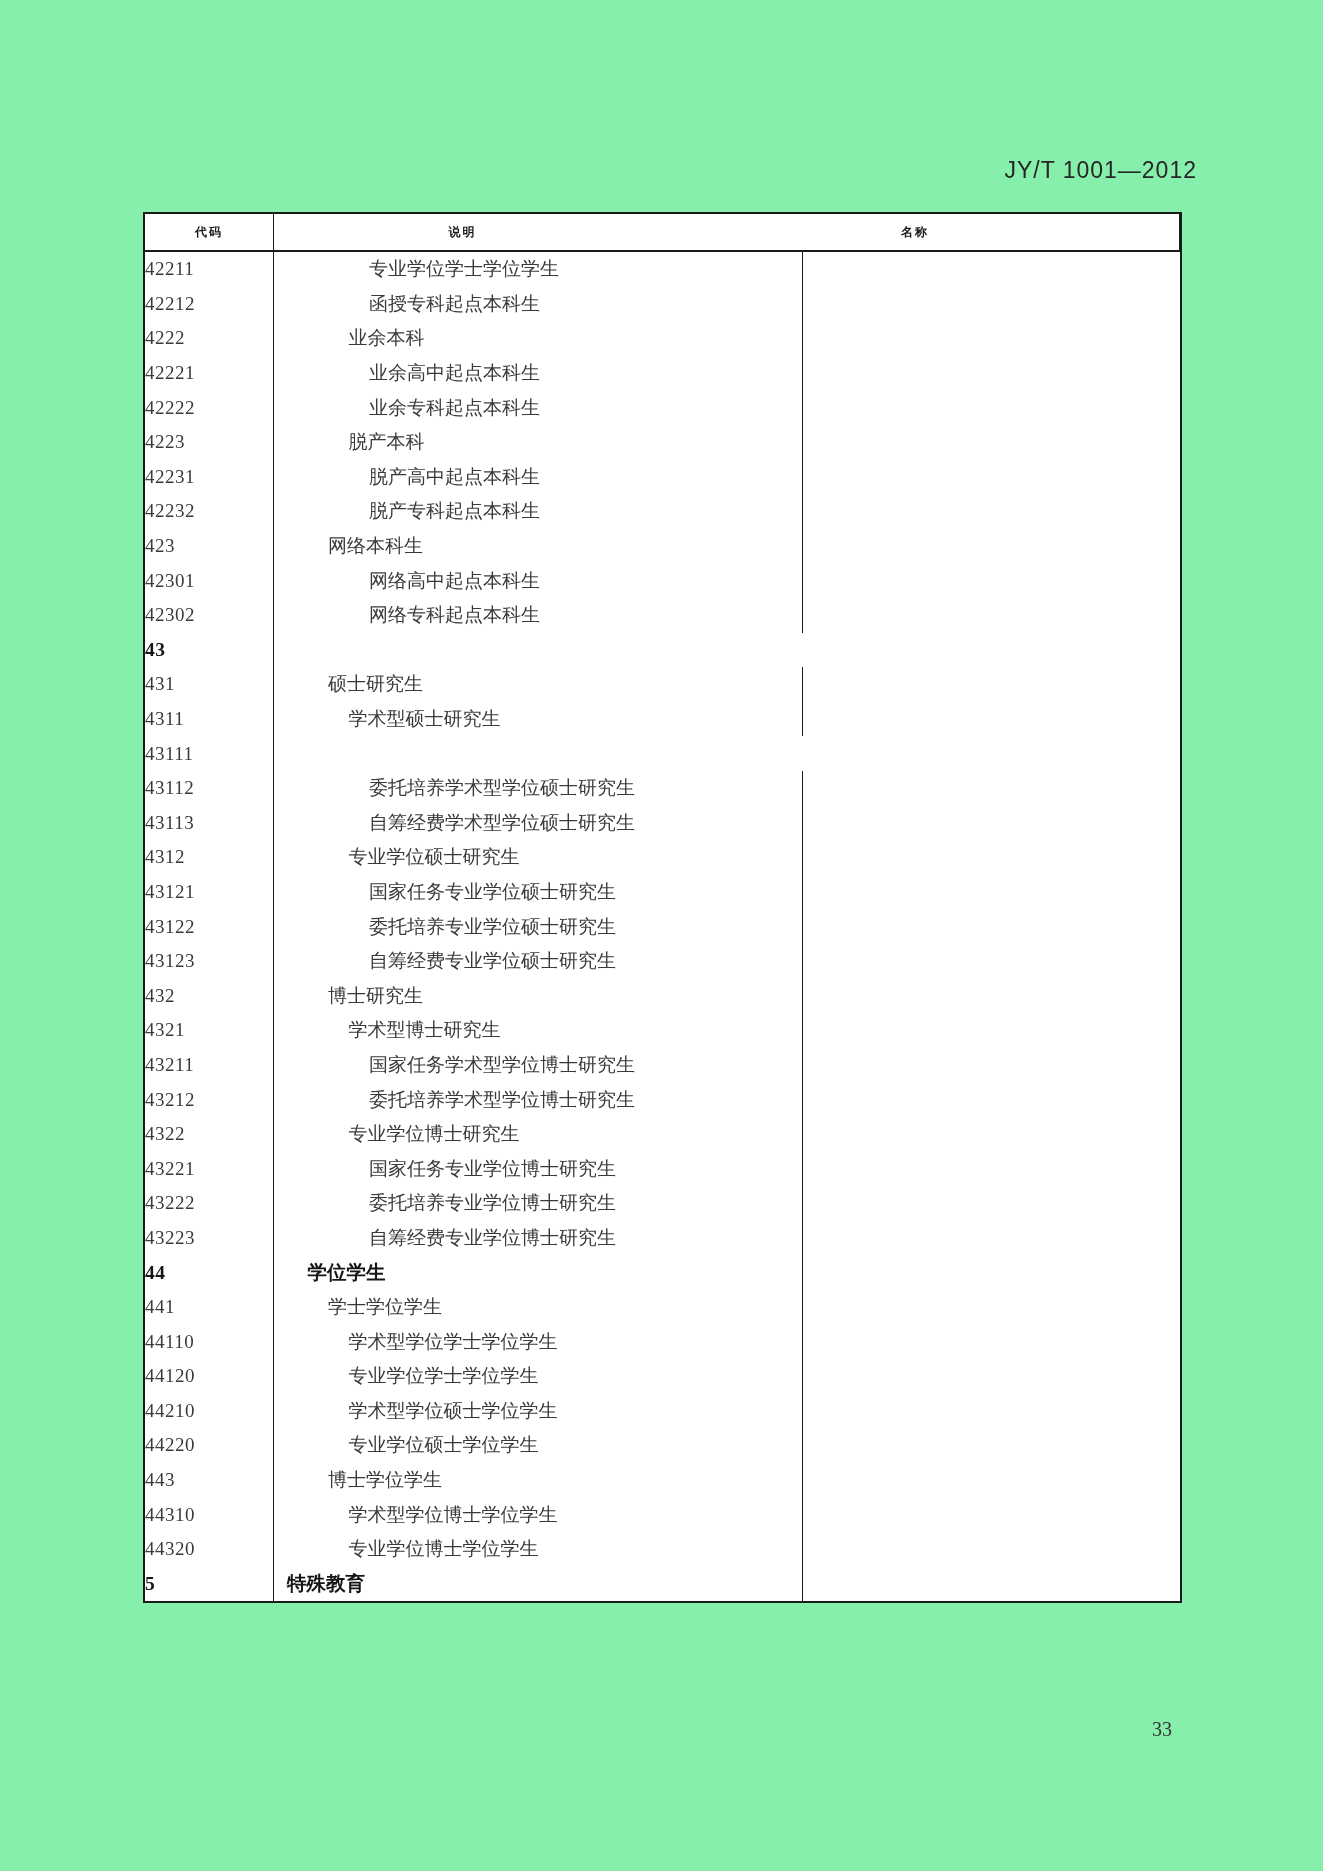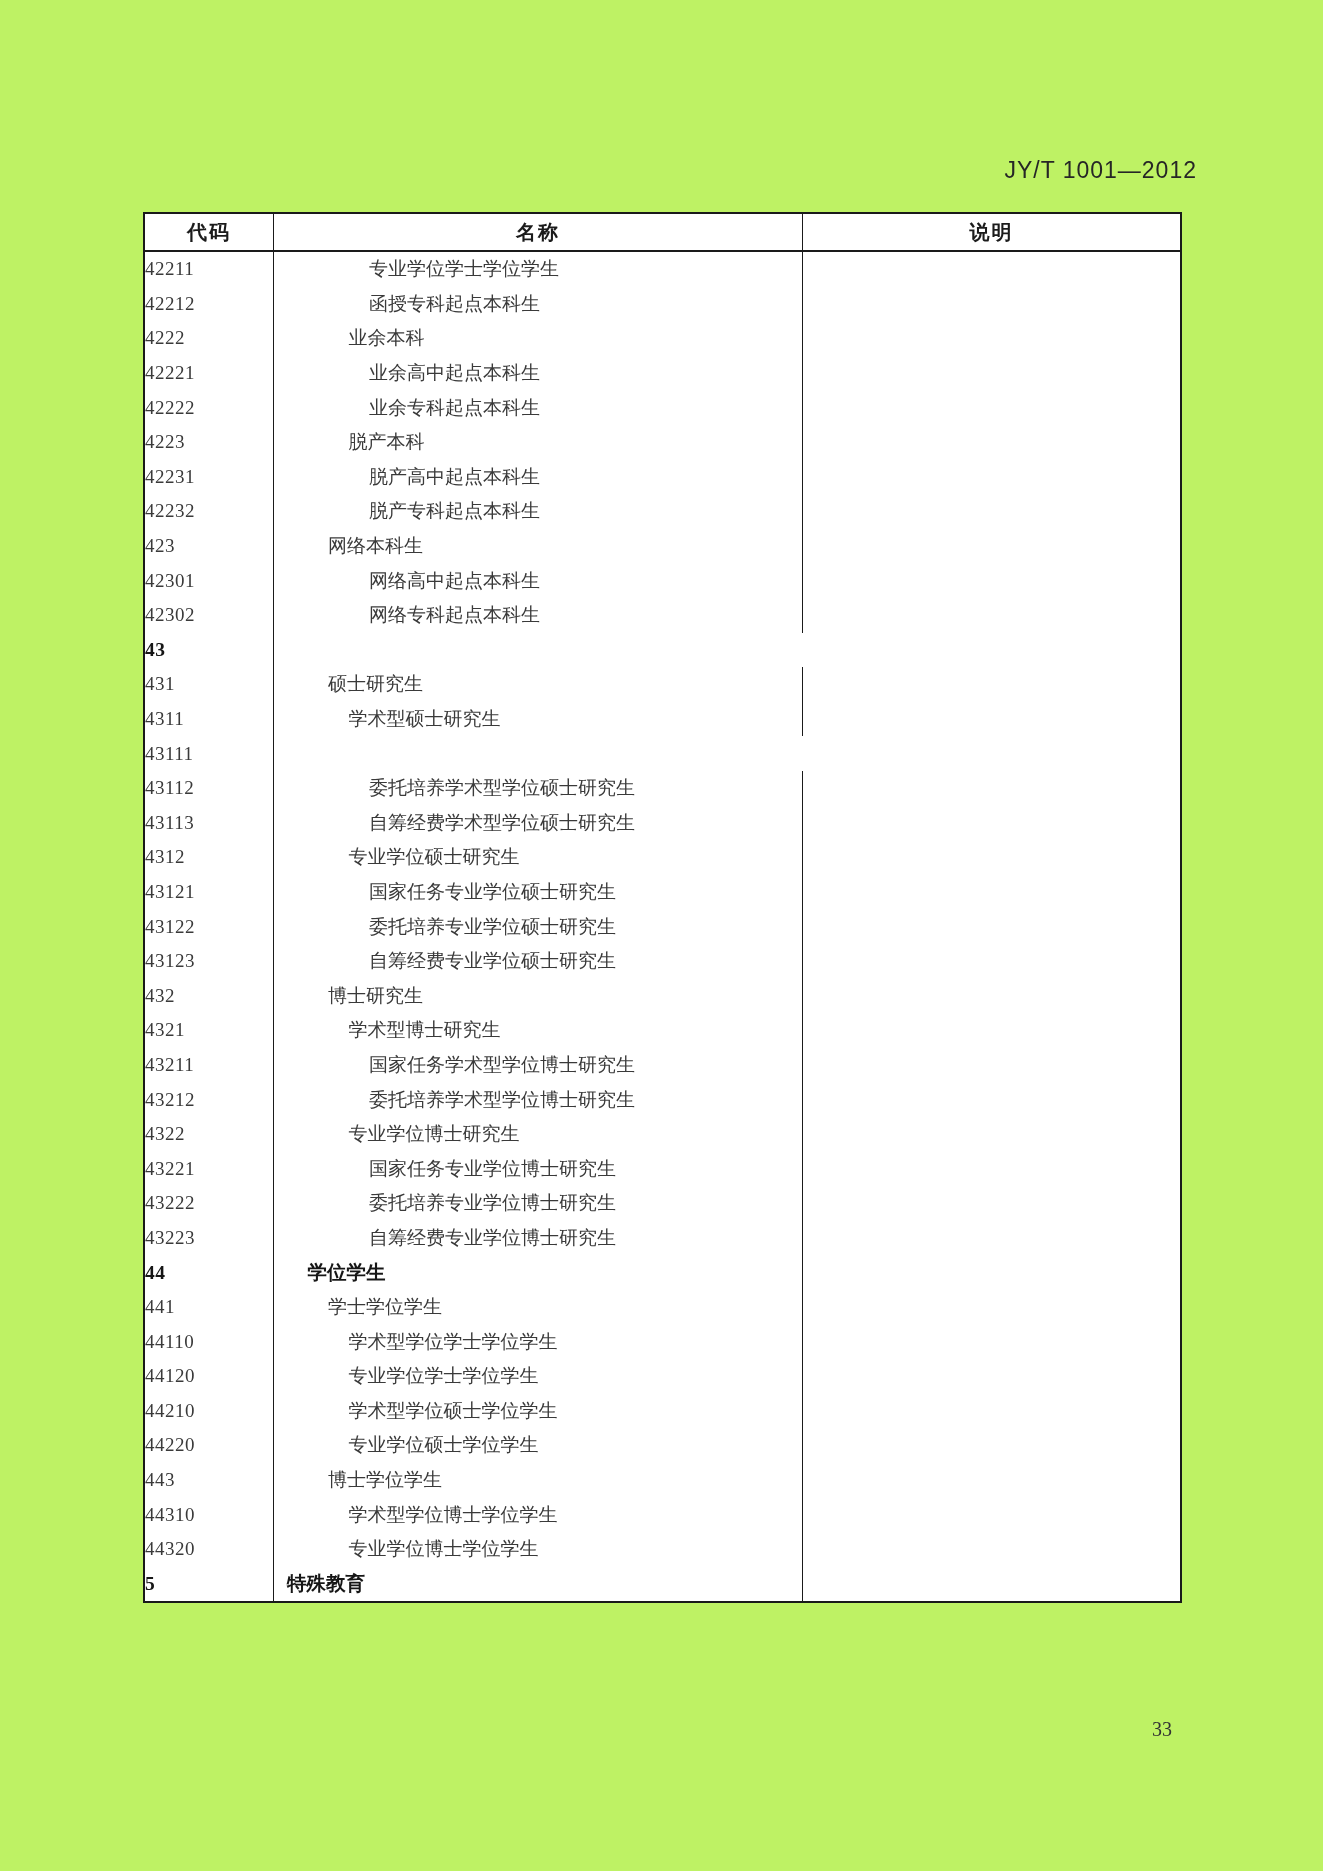--- a/index.html
+++ b/index.html
@@ -5,21 +5,21 @@
   html, body { margin: 0; padding: 0; }
   body {
     width: 1323px; height: 1871px;
     background: #ffffff;
     font-family: "Liberation Serif", serif;
     overflow: hidden;
   }
   .page {
     position: relative;
     width: 1323px; height: 1871px;
-    background: #bef264;
+    background: #86efac;
   }
   .doc-header {
     position: absolute;
     top: 157px;
     right: 126px;
     font-family: "Liberation Sans", sans-serif;
     font-size: 23px;
     letter-spacing: 1px;
     color: #262626;
     white-space: nowrap;
@@ -37,21 +37,21 @@
     display: flex;
     height: 36px;
     border-bottom: 2px solid #1a1a1a;
   }
   .th {
     box-sizing: border-box;
     display: flex;
     align-items: center;
     justify-content: center;
     font-weight: bold;
-    font-size: 20px;
+    font-size: 12px;
     color: #1b1b1b;
     letter-spacing: 2px;
   }
   .th-code { width: 129px; border-right: 1.5px solid #1a1a1a; }
   .th-name { width: 529px; border-right: 1.5px solid #1a1a1a; }
   .th-desc { flex: 1; }
   .row {
     display: flex;
     height: 34.6px;
   }
@@ -91,22 +91,22 @@
 </head>
 <body>
 
 <div class="page">
 
   <div class="doc-header">JY/T 1001—2012</div>
 
   <div class="code-table">
     <div class="thead">
       <div class="th th-code">代码</div>
+      <div class="th th-desc">说明</div>
       <div class="th th-name">名称</div>
-      <div class="th th-desc">说明</div>
     </div>
     <div id="tbody">
         <div class="row">
           <div class="cell cell-code">42211</div>
           <div class="cell cell-name" style="padding-left: 95px;">专业学位学士学位学生</div>
           <div class="cell cell-desc"></div>
         </div>
         <div class="row">
           <div class="cell cell-code">42212</div>
           <div class="cell cell-name" style="padding-left: 95px;">函授专科起点本科生</div>

